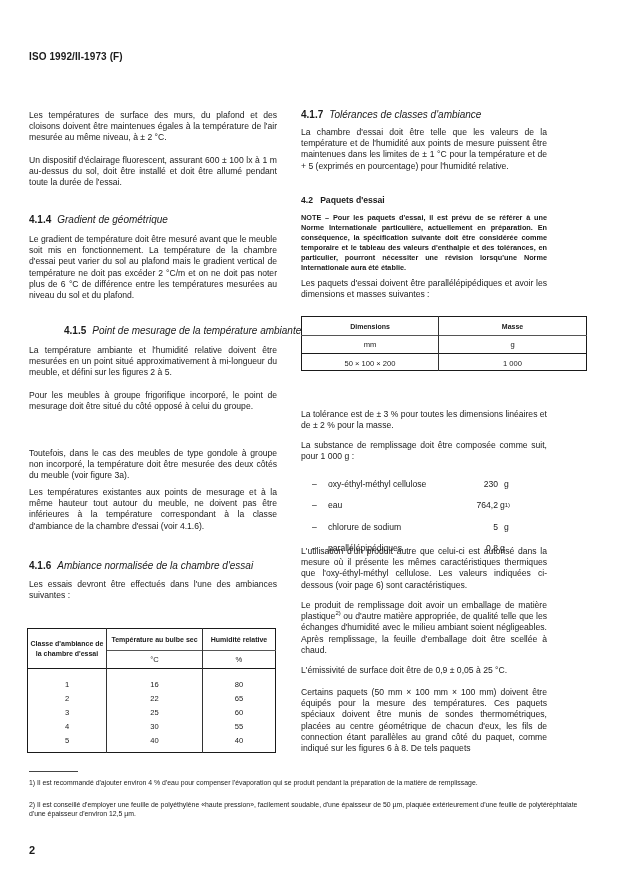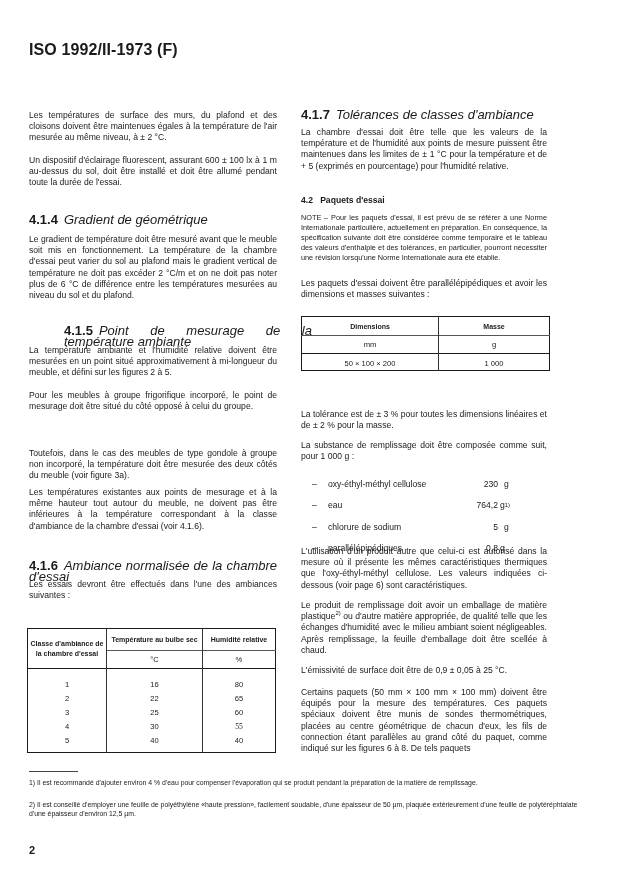--- a/index.html
+++ b/index.html
@@ -2,39 +2,39 @@
 <html><head>
 <meta charset="utf-8">
 <style>
   html, body { margin: 0; padding: 0; background: #ffffff; }
   body {
     width: 621px; height: 877px; position: relative; overflow: hidden;
     font-family: "Liberation Sans", "DejaVu Sans", sans-serif;
     color: #1a1a1a;
   }
   .abs { position: absolute; }
-  .doc-title { left: 29px; top: 41px; font-size: 16px; font-weight: bold; letter-spacing: 0.1px; }
+  .doc-title { left: 29px; top: 51px; font-size: 10px; font-weight: bold; letter-spacing: 0.1px; }
   .col { position: absolute; width: 248px; font-size: 8.6px; line-height: 11.2px; text-align: justify; }
   .col-left { left: 29px; }
   .col-right { left: 301px; width: 246px; }
   .col p { margin: 0; }
-  .heading { font-size: 13px; }
+  .heading { font-size: 10px; }
   .heading .num { font-weight: bold; margin-right: 6px; }
   .heading .t { font-style: italic; }
   .heading-bold { font-weight: bold; font-size: 8.6px; }
-  .note { font-size: 7.3px; line-height: 9.9px; text-align: justify; }
+  .note { font-size: 7.3px; line-height: 9.9px; text-align: justify; font-weight: bold; }
   table.grid { border-collapse: collapse; position: absolute; font-size: 7.6px; }
   table.grid td, table.grid th { text-align: center; padding: 0; }
   .t1 { left: 27px; top: 628px; width: 249px; border: 1.5px solid #1a1a1a; }
   .t1 th { font-weight: bold; font-size: 7px; height: 21px; border-right: 1px solid #333; }
   .t1 .unit td { height: 17px; border-top: 1px solid #555; border-right: 1px solid #333; }
   .t1 .body td { height: 14px; border-right: 1px solid #333; }
   .t1 .body.first td { padding-top: 8px; border-top: 1.5px solid #1a1a1a; }
   .t1 .body.last td { padding-bottom: 5px; }
-  .t2 { left: 301px; top: 316px; width: 249px; border: 1.5px solid #1a1a1a; }
+  .t2 { left: 301px; top: 316px; width: 286px; border: 1.5px solid #1a1a1a; }
   .t2 th { font-weight: bold; font-size: 7px; height: 18px; border-right: 1px solid #333; }
   .t2 .unit td { height: 17px; border-top: 1px solid #555; border-right: 1px solid #333; }
   .t2 .body td { height: 14px; border-right: 1px solid #333; }
   .t2 .body.first td { border-top: 1.5px solid #1a1a1a; padding-top: 2px; margin-top: 9px; }
   .comp-list { position: absolute; left: 312px; top: 473px; font-size: 8.6px; }
   .comp-row { height: 21.5px; display: flex; align-items: center; }
   .comp-row .dash { width: 16px; }
   .comp-row .name { width: 140px; }
   .comp-row .val { width: 30px; text-align: right; }
   .comp-row .unit { margin-left: 6px; }
@@ -104,21 +104,21 @@
     <td style="border-right:none;">65</td>
   </tr>
   <tr class="body">
     <td>3</td>
     <td>25</td>
     <td style="border-right:none;">60</td>
   </tr>
   <tr class="body">
     <td>4</td>
     <td>30</td>
-    <td style="border-right:none;font-family:Liberation Serif, serif;">55</td>
+    <td style="border-right:none;">55</td>
   </tr>
   <tr class="body last">
     <td>5</td>
     <td>40</td>
     <td style="border-right:none;">40</td>
   </tr>
 </tbody>
   </table>
 
 <div class="col col-right heading" style="top:109px;">

